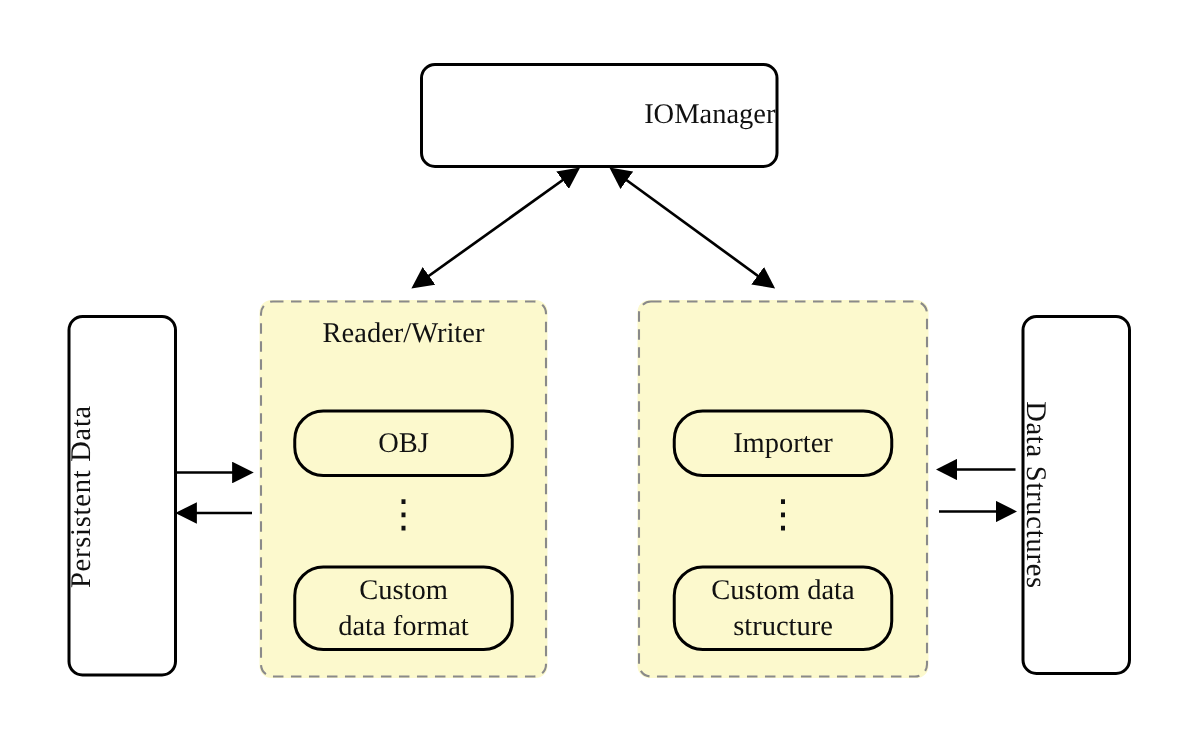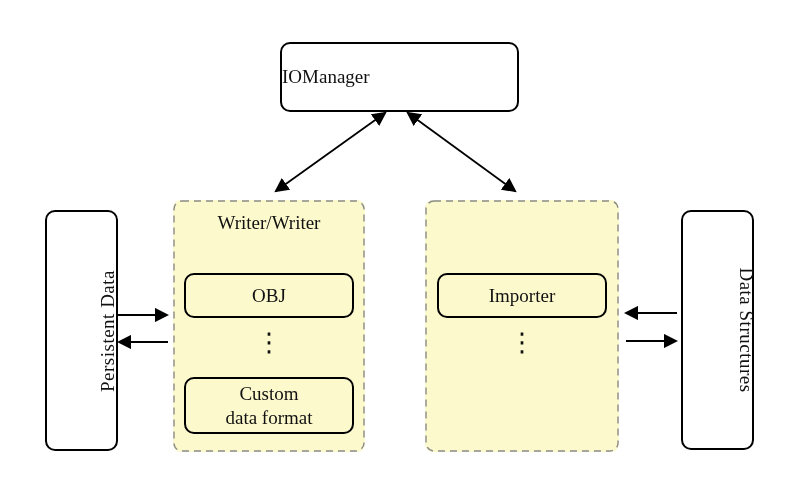--- a/index.html
+++ b/index.html
@@ -10,21 +10,21 @@
     font-family:"Liberation Serif","DejaVu Serif",serif;
     color:#111111;
     overflow:hidden;
   }
   
   .node{
     position:absolute;
     background:var(--node-fill,#ffffff);
     border:2.5px solid var(--line-color,#000000);
     border-radius:10px;
-    display:flex;align-items:center;justify-content:flex-start;
+    display:flex;align-items:center;justify-content:flex-end;
     font-size:19px;
     z-index:2;
   }
   #iomanager{left:280px;top:42px;width:235px;height:66px;}
   #persistent{left:45px;top:210px;width:69px;height:237px;}
   #datastruct{left:681px;top:210px;width:69px;height:236px;}
   .vtext{white-space:nowrap;font-size:19px;letter-spacing:0.5px;}
   .vtext.up{transform:rotate(-90deg);}
   .vtext.down{transform:rotate(90deg);}
   
@@ -35,23 +35,23 @@
     z-index:1;
   }
   #reader{left:173px;width:192px;}
   #importer{left:425px;width:194px;}
   .ctitle{
     position:absolute;top:12px;left:0;right:0;
     text-align:center;font-size:19px;line-height:1.2;
   }
   .ibox{
     position:absolute;left:50%;transform:translateX(-50%);
-    width:170px;box-sizing:border-box;
+    width:147px;box-sizing:border-box;
     border:2.5px solid var(--line-color,#000000);
-    border-radius:10px;
+    border-radius:20px;
     display:flex;flex-direction:column;align-items:center;justify-content:center;
     font-size:19px;text-align:center;line-height:1.25;
     background:transparent;
   }
   .ibox.top{top:73px;height:45px;}
   .ibox.bottom{top:177px;height:57px;}
   .dots{
     position:absolute;top:130px;left:0;right:0;
     text-align:center;font-size:26px;line-height:1;
     color:#111111;
@@ -98,31 +98,35 @@
 
   <div class="node" id="persistent">
     <span class="vtext up">Persistent Data</span>
   </div>
 
   <div class="node" id="datastruct">
     <span class="vtext down">Data Structures</span>
   </div>
 
   <div class="group" id="reader">
-    <div class="ctitle">Writer/Writer</div>
+    <div class="ctitle">Reader/Writer</div>
     <div class="ibox top">
       <span>OBJ</span>
     </div>
     <div class="dots">⋮</div>
     <div class="ibox bottom">
       <span>Custom</span>
       <span>data format</span>
     </div>
   </div>
 
   <div class="group" id="importer">
     <div class="ibox top">
       <span>Importer</span>
     </div>
     <div class="dots">⋮</div>
+    <div class="ibox bottom">
+      <span>Custom data</span>
+      <span>structure</span>
+    </div>
   </div>
 
 </div>
 
 </body></html>

